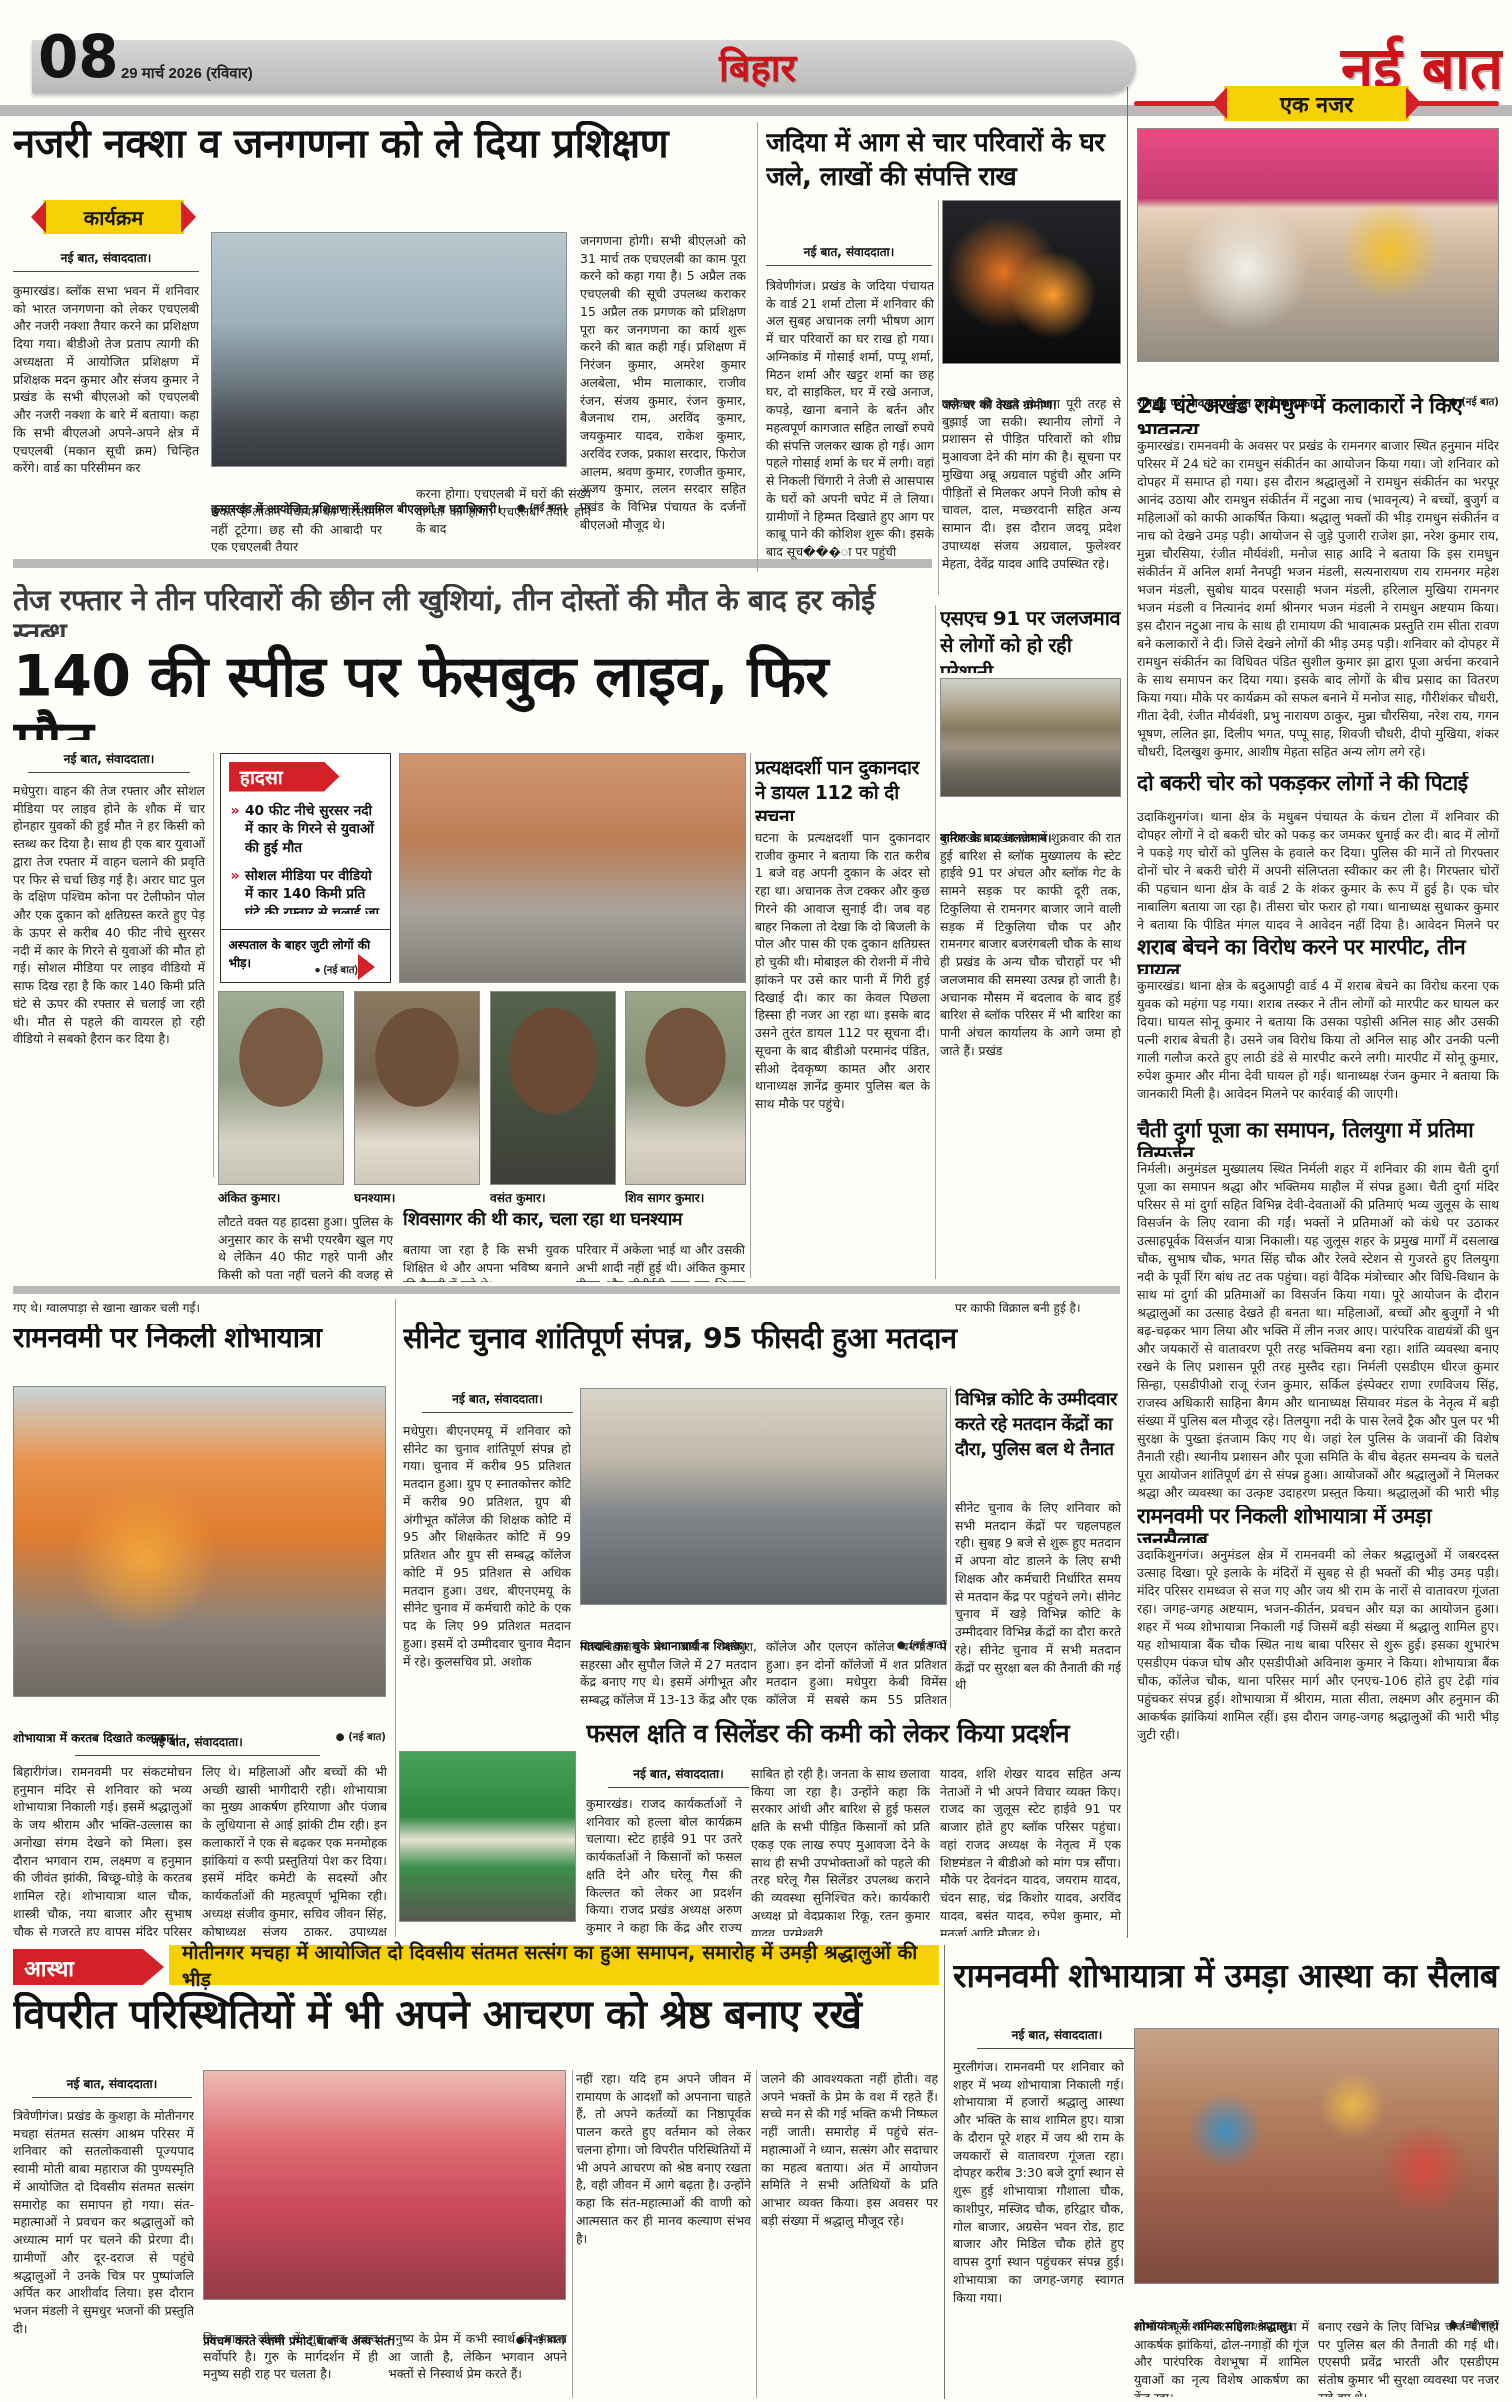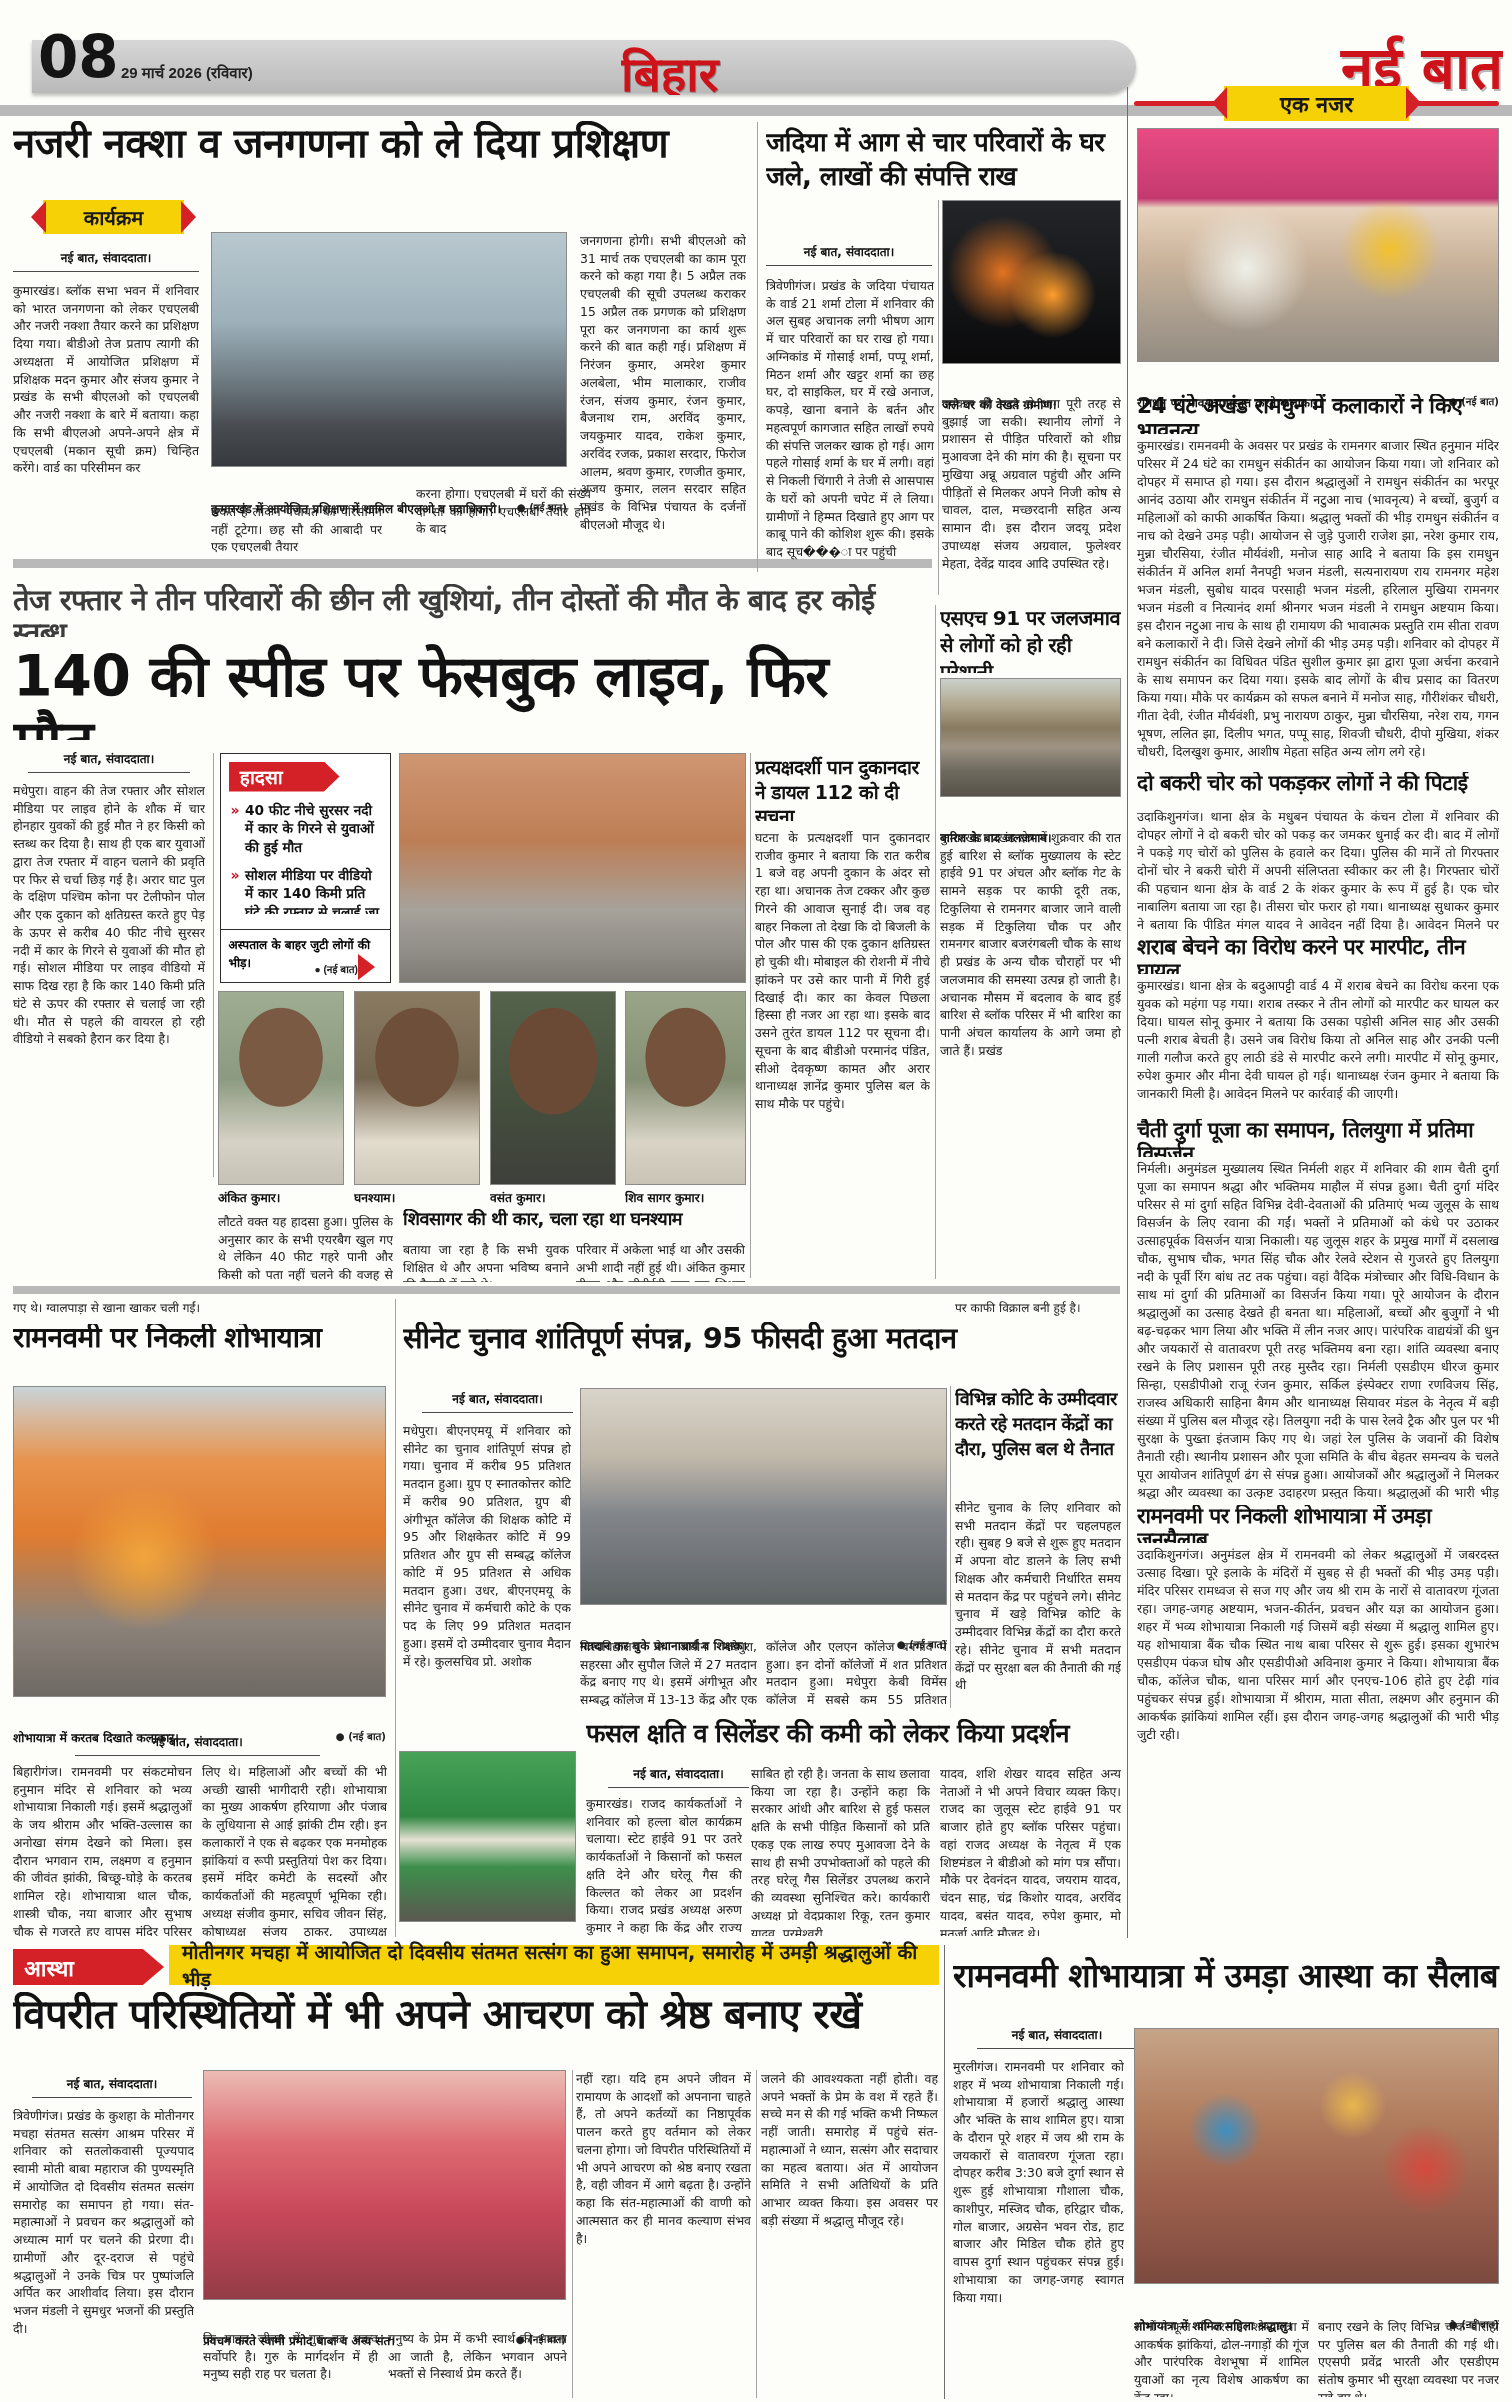--- a/index.html
+++ b/index.html
@@ -70,21 +70,21 @@
   .red { color:#cd1319; }
 </style>
 </head>
 <body>
 
 <div id="page">
 
   <div class="hdr-ribbon"></div>
   <div class="abs" style="left:38px;top:22.6px;width:104px;height:75px;font-size:58px;font-weight:bold;color:#141414;font-family:'DejaVu Sans',sans-serif;">08</div>
   <div class="abs" style="left:121px;top:62px;width:245px;height:24.5px;font-size:15px;font-weight:bold;color:#222;">29 मार्च 2026 (रविवार)</div>
-  <div class="abs red" style="left:621px;top:40px;width:273px;height:55px;font-size:48px;font-weight:bold;text-align:left;text-shadow:0.9px 0.9px 0 #888;font-family:'DejaVu Sans',sans-serif;">बिहार</div>
+  <div class="abs red" style="left:621px;top:40px;width:273px;height:55px;font-size:38px;font-weight:bold;text-align:center;text-shadow:0.9px 0.9px 0 #888;font-family:'DejaVu Sans',sans-serif;">बिहार</div>
   <div class="abs red" style="left:1234px;top:26px;width:269px;height:70px;font-size:58px;font-weight:bold;text-align:right;text-shadow:1.9px 1.9px 0 #b9b9b9;font-family:'DejaVu Sans',sans-serif;">नई बात</div>
   <div class="hbar" style="left:0;top:105px;width:1512px;height:11.3px;"></div>
 
   <div class="abs h" style="left:13px;top:121px;width:923px;height:60px;font-size:40px;">नजरी नक्शा व जनगणना को ले दिया प्रशिक्षण</div>
 
   <div class="tagY" style="left:43px;top:200px;width:141px;height:34px;font-size:20px;">कार्यक्रम</div>
   <div class="abs byline" style="left:13px;top:249px;width:186px;">नई बात, संवाददाता।</div>
   <div class="abs body" style="left:13px;top:282px;width:186px;height:271px;">कुमारखंड। ब्लॉक सभा भवन में शनिवार को भारत जनगणना को लेकर एचएलबी और नजरी नक्शा तैयार करने का प्रशिक्षण दिया गया। बीडीओ तेज प्रताप त्यागी की अध्यक्षता में आयोजित प्रशिक्षण में प्रशिक्षक मदन कुमार और संजय कुमार ने प्रखंड के सभी बीएलओ को एचएलबी और नजरी नक्शा के बारे में बताया। कहा कि सभी बीएलओ अपने-अपने क्षेत्र में एचएलबी (मकान सूची क्रम) चिन्हित करेंगे। वार्ड का परिसीमन कर</div>
 
   <div class="photo ph-training" style="left:211px;top:232px;width:356px;height:235px;"></div>

